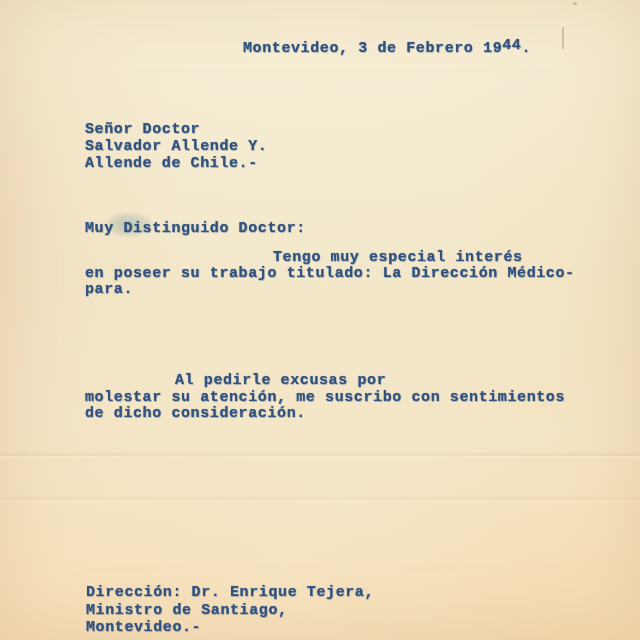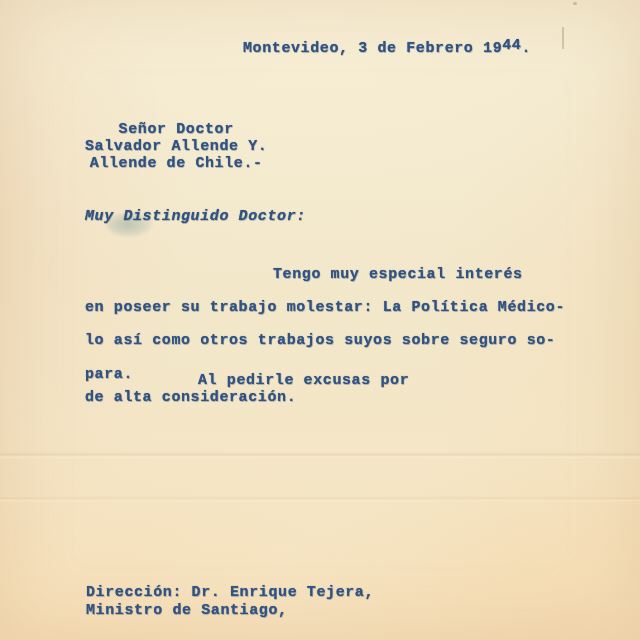--- a/index.html
+++ b/index.html
@@ -25,28 +25,28 @@
     color:#325380;
     font-size:15px;
     font-weight:bold;
     letter-spacing:0.6px;
     text-shadow:0 0 1px rgba(50,83,128,0.75), 0.6px 0.6px 0 rgba(50,83,128,0.30);
   }
   .block{position:absolute;}
   .date-line{position:absolute;left:243px;top:40px;}
   .raised{position:relative;top:-3.5px;display:inline-block;}
   .recipient{left:85px;top:121px;}
-  .recipient .line{line-height:17px;text-align:center;}
-  .salutation-line{position:absolute;left:85px;top:208px;font-style:italic;}
+  .recipient .line{line-height:17px;}
+  .salutation-line{position:absolute;left:85px;top:220px;}
   .para1{left:85px;top:250px;}
-  .para1 .line{line-height:16.2px;margin-top:17px;}
+  .para1 .line{line-height:16.2px;}
   .para1 .first{margin-left:188px;}
   .para2{left:85px;top:373px;}
   .para2 .line{line-height:16.5px;}
-  .para2 .first{margin-left:113px;}
+  .para2 .first{margin-left:90px;}
   .footer{left:86px;top:584px;}
   .footer .line{line-height:17.5px;}
   
   .crease{position:absolute;left:0;width:640px;pointer-events:none;}
   .crease.c1{top:452px;height:7px;
     background:linear-gradient(180deg,transparent 0%,rgba(188,148,98,0.16) 38%,rgba(255,248,232,0.30) 72%,transparent 100%);}
   .crease.c2{top:496px;height:6px;
     background:linear-gradient(180deg,transparent 0%,rgba(188,148,98,0.10) 40%,rgba(255,248,232,0.20) 75%,transparent 100%);}
   .smudge{
     position:absolute;left:107px;top:212px;width:46px;height:25px;border-radius:50%;
@@ -78,28 +78,29 @@
   <div class="block recipient">
     <div class="line">Señor Doctor</div>
     <div class="line">Salvador Allende Y.</div>
     <div class="line">Allende de Chile.-</div>
   </div>
 
   <div class="line salutation-line">Muy Distinguido Doctor:</div>
 
   <div class="block para1">
     <div class="line first">Tengo muy especial interés</div>
-    <div class="line">en poseer su trabajo molestar: La Política Médico-</div>
-    <div class="line">lo así como otros trabajos suyos sobre seguro so-</div>
+    <div class="line">en poseer su trabajo titulado: La Dirección Médico-</div>
     <div class="line">para.</div>
   </div>
 
   <div class="block para2">
     <div class="line first">Al pedirle excusas por</div>
-    <div class="line">de alta consideración.</div>
+    <div class="line">molestar su atención, me suscribo con sentimientos</div>
+    <div class="line">de dicho consideración.</div>
   </div>
 
   <div class="block footer">
     <div class="line">Dirección: Dr. Enrique Tejera,</div>
     <div class="line">Ministro de Santiago,</div>
+    <div class="line">Montevideo.-</div>
   </div>
 
 </div>
 
 </body></html>

